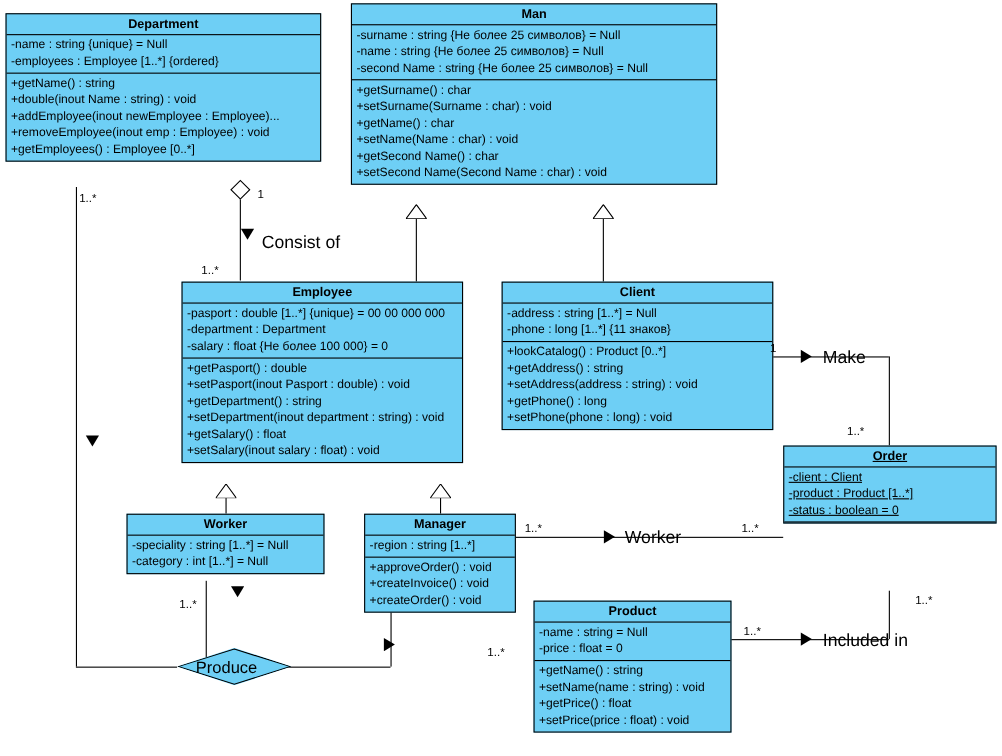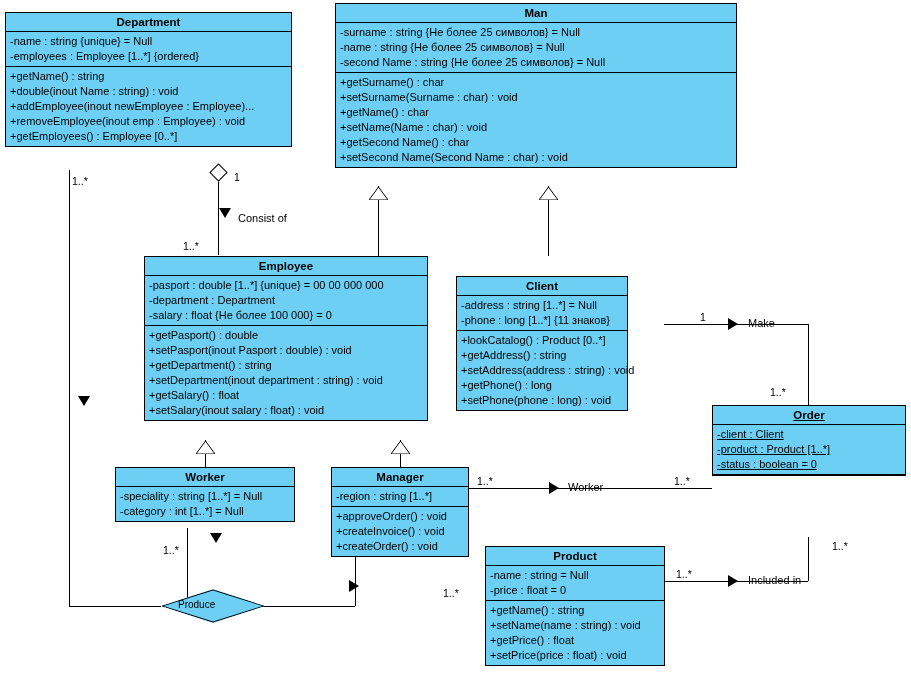--- a/index.html
+++ b/index.html
@@ -44,21 +44,21 @@
   }
   .edge {
     position: absolute;
     background: #000000;
     z-index: 1;
   }
   .edge.h { height: 1px; }
   .edge.v { width: 1px; }
   .label {
     position: absolute;
-    font-size: 11px;
+    font-size: 16px;
     color: #000000;
     background: transparent;
     white-space: nowrap;
     z-index: 6;
   }
   .mult {
     position: absolute;
     font-size: 10.5px;
     color: #000000;
     white-space: nowrap;
@@ -93,21 +93,21 @@
     z-index: 6;
   }
   .assoc-diamond {
     position: absolute;
     background: #6ecff5;
     border: 1px solid #000000;
     z-index: 6;
   }
   .assoc-label {
     position: absolute;
-    font-size: 10px;
+    font-size: 15px;
     z-index: 7;
     white-space: nowrap;
   }
 </style>
 </head>
 <body>
 
 <div id="canvas">
 
   <div class="edge v" style="left:218px; top:170px; height:85px;"></div>
@@ -144,55 +144,55 @@
     </div>
     <div class="uml-section">
       <div class="uml-row">+getName() : string</div>
       <div class="uml-row">+double(inout Name : string) : void</div>
       <div class="uml-row">+addEmployee(inout newEmployee : Employee)...</div>
       <div class="uml-row">+removeEmployee(inout emp : Employee) : void</div>
       <div class="uml-row">+getEmployees() : Employee [0..*]</div>
     </div>
   </div>
 
-  <div class="uml-class" style="left:335px; top:3px; width:402px;">
+  <div class="uml-class" style="left:319px; top:3px; width:333px;">
     <div class="uml-title">Man</div>
     <div class="uml-section bordered">
       <div class="uml-row">-surname : string {Не более 25 символов} = Null</div>
       <div class="uml-row">-name : string {Не более 25 символов} = Null</div>
       <div class="uml-row">-second Name : string {Не более 25 символов} = Null</div>
     </div>
     <div class="uml-section">
       <div class="uml-row">+getSurname() : char</div>
       <div class="uml-row">+setSurname(Surname : char) : void</div>
       <div class="uml-row">+getName() : char</div>
       <div class="uml-row">+setName(Name : char) : void</div>
       <div class="uml-row">+getSecond Name() : char</div>
       <div class="uml-row">+setSecond Name(Second Name : char) : void</div>
     </div>
   </div>
 
-  <div class="uml-class" style="left:144px; top:256px; width:284px;">
+  <div class="uml-class" style="left:165px; top:256px; width:256px;">
     <div class="uml-title">Employee</div>
     <div class="uml-section bordered">
       <div class="uml-row">-pasport : double [1..*] {unique} = 00 00 000 000</div>
       <div class="uml-row">-department : Department</div>
       <div class="uml-row">-salary : float {Не более 100 000} = 0</div>
     </div>
     <div class="uml-section">
       <div class="uml-row">+getPasport() : double</div>
       <div class="uml-row">+setPasport(inout Pasport : double) : void</div>
       <div class="uml-row">+getDepartment() : string</div>
       <div class="uml-row">+setDepartment(inout department : string) : void</div>
       <div class="uml-row">+getSalary() : float</div>
       <div class="uml-row">+setSalary(inout salary : float) : void</div>
     </div>
   </div>
 
-  <div class="uml-class" style="left:456px; top:256px; width:172px;margin-top:20px;">
+  <div class="uml-class" style="left:456px; top:256px; width:247px;">
     <div class="uml-title">Client</div>
     <div class="uml-section bordered">
       <div class="uml-row">-address : string [1..*] = Null</div>
       <div class="uml-row">-phone : long [1..*] {11 знаков}</div>
     </div>
     <div class="uml-section">
       <div class="uml-row">+lookCatalog() : Product [0..*]</div>
       <div class="uml-row">+getAddress() : string</div>
       <div class="uml-row">+setAddress(address : string) : void</div>
       <div class="uml-row">+getPhone() : long</div>

